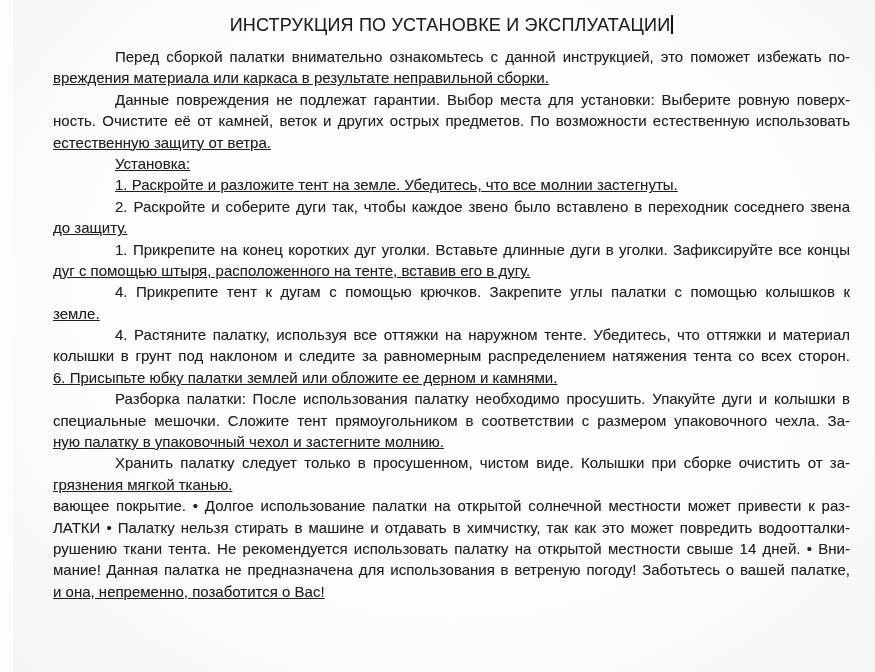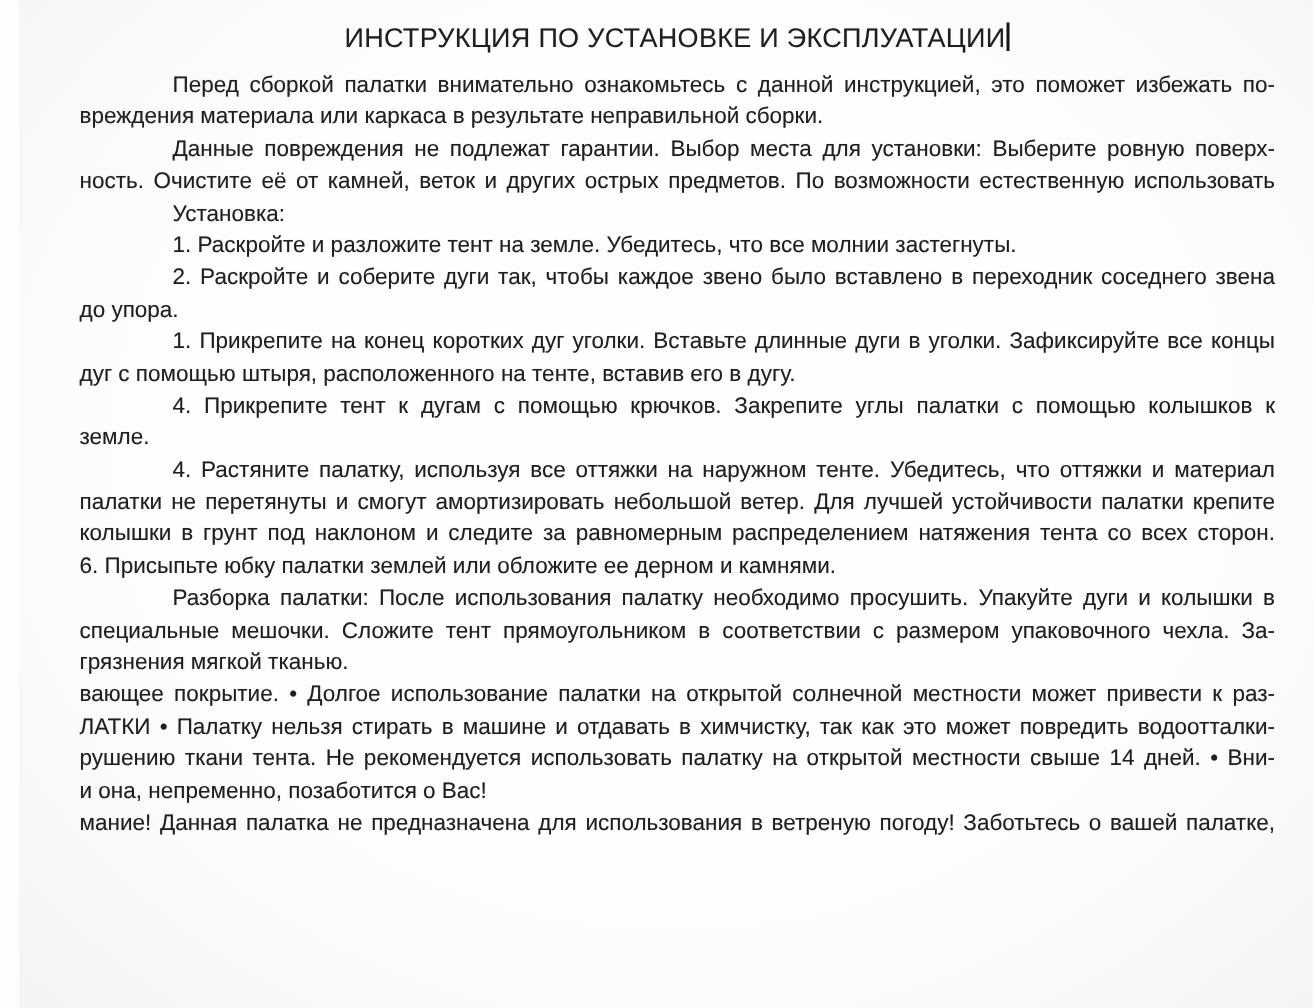--- a/index.html
+++ b/index.html
@@ -56,68 +56,71 @@
     line-height: 21.4px;
     text-align: justify;
     text-align-last: justify;
     white-space: normal;
   }
   .doc-body .line.first {
     padding-left: 62px;
   }
   .doc-body .line.last {
     text-align-last: left;
+    text-decoration: underline;
   }
 </style>
 </head>
 <body>
 
 <div class="page">
   <div class="title-line"><span class="doc-title">ИНСТРУКЦИЯ ПО УСТАНОВКЕ И ЭКСПЛУАТАЦИИ</span><span class="caret"></span></div>
   <div class="doc-body">
       <div class="paragraph">
         <div class="line first">Перед сборкой палатки внимательно ознакомьтесь с данной инструкцией, это поможет избежать по-</div>
         <div class="line last">вреждения материала или каркаса в результате неправильной сборки.</div>
       </div>
       <div class="paragraph">
         <div class="line first">Данные повреждения не подлежат гарантии. Выбор места для установки: Выберите ровную поверх-</div>
         <div class="line">ность. Очистите её от камней, веток и других острых предметов. По возможности естественную использовать</div>
+        <div class="line last">естественную защиту от ветра.</div>
       </div>
       <div class="paragraph">
         <div class="line first last">Установка:</div>
       </div>
       <div class="paragraph">
         <div class="line first last">1. Раскройте и разложите тент на земле. Убедитесь, что все молнии застегнуты.</div>
       </div>
       <div class="paragraph">
         <div class="line first">2. Раскройте и соберите дуги так, чтобы каждое звено было вставлено в переходник соседнего звена</div>
-        <div class="line last">до упора.</div>
+        <div class="line last">до защиту.</div>
       </div>
       <div class="paragraph">
         <div class="line first">1. Прикрепите на конец коротких дуг уголки. Вставьте длинные дуги в уголки. Зафиксируйте все концы</div>
         <div class="line last">дуг с помощью штыря, расположенного на тенте, вставив его в дугу.</div>
       </div>
       <div class="paragraph">
         <div class="line first">4. Прикрепите тент к дугам с помощью крючков. Закрепите углы палатки с помощью колышков к</div>
         <div class="line last">земле.</div>
       </div>
       <div class="paragraph">
         <div class="line first">4. Растяните палатку, используя все оттяжки на наружном тенте. Убедитесь, что оттяжки и материал</div>
-        <div class="line">палатки не перетянуты и смогут амортизировать небольшой ветер. Для лучшей устойчивости палатки крепите</div>
         <div class="line">колышки в грунт под наклоном и следите за равномерным распределением натяжения тента со всех сторон.</div>
         <div class="line last">6. Присыпьте юбку палатки землей или обложите ее дерном и камнями.</div>
       </div>
       <div class="paragraph">
         <div class="line first">Разборка палатки: После использования палатку необходимо просушить. Упакуйте дуги и колышки в</div>
         <div class="line">специальные мешочки. Сложите тент прямоугольником в соответствии с размером упаковочного чехла. За-</div>
+        <div class="line last">ную палатку в упаковочный чехол и застегните молнию.</div>
       </div>
       <div class="paragraph">
+        <div class="line first">Хранить палатку следует только в просушенном, чистом виде. Колышки при сборке очистить от за-</div>
         <div class="line last">грязнения мягкой тканью.</div>
       </div>
       <div class="paragraph">
         <div class="line">вающее покрытие. • Долгое использование палатки на открытой солнечной местности может привести к раз-</div>
         <div class="line">ЛАТКИ • Палатку нельзя стирать в машине и отдавать в химчистку, так как это может повредить водоотталки-</div>
         <div class="line">рушению ткани тента. Не рекомендуется использовать палатку на открытой местности свыше 14 дней. • Вни-</div>
+        <div class="line">мание! Данная палатка не предназначена для использования в ветреную погоду! Заботьтесь о вашей палатке,</div>
         <div class="line last">и она, непременно, позаботится о Вас!</div>
-        <div class="line">мание! Данная палатка не предназначена для использования в ветреную погоду! Заботьтесь о вашей палатке,</div>
       </div>
     </div>
 </div>
 
 </body></html>

